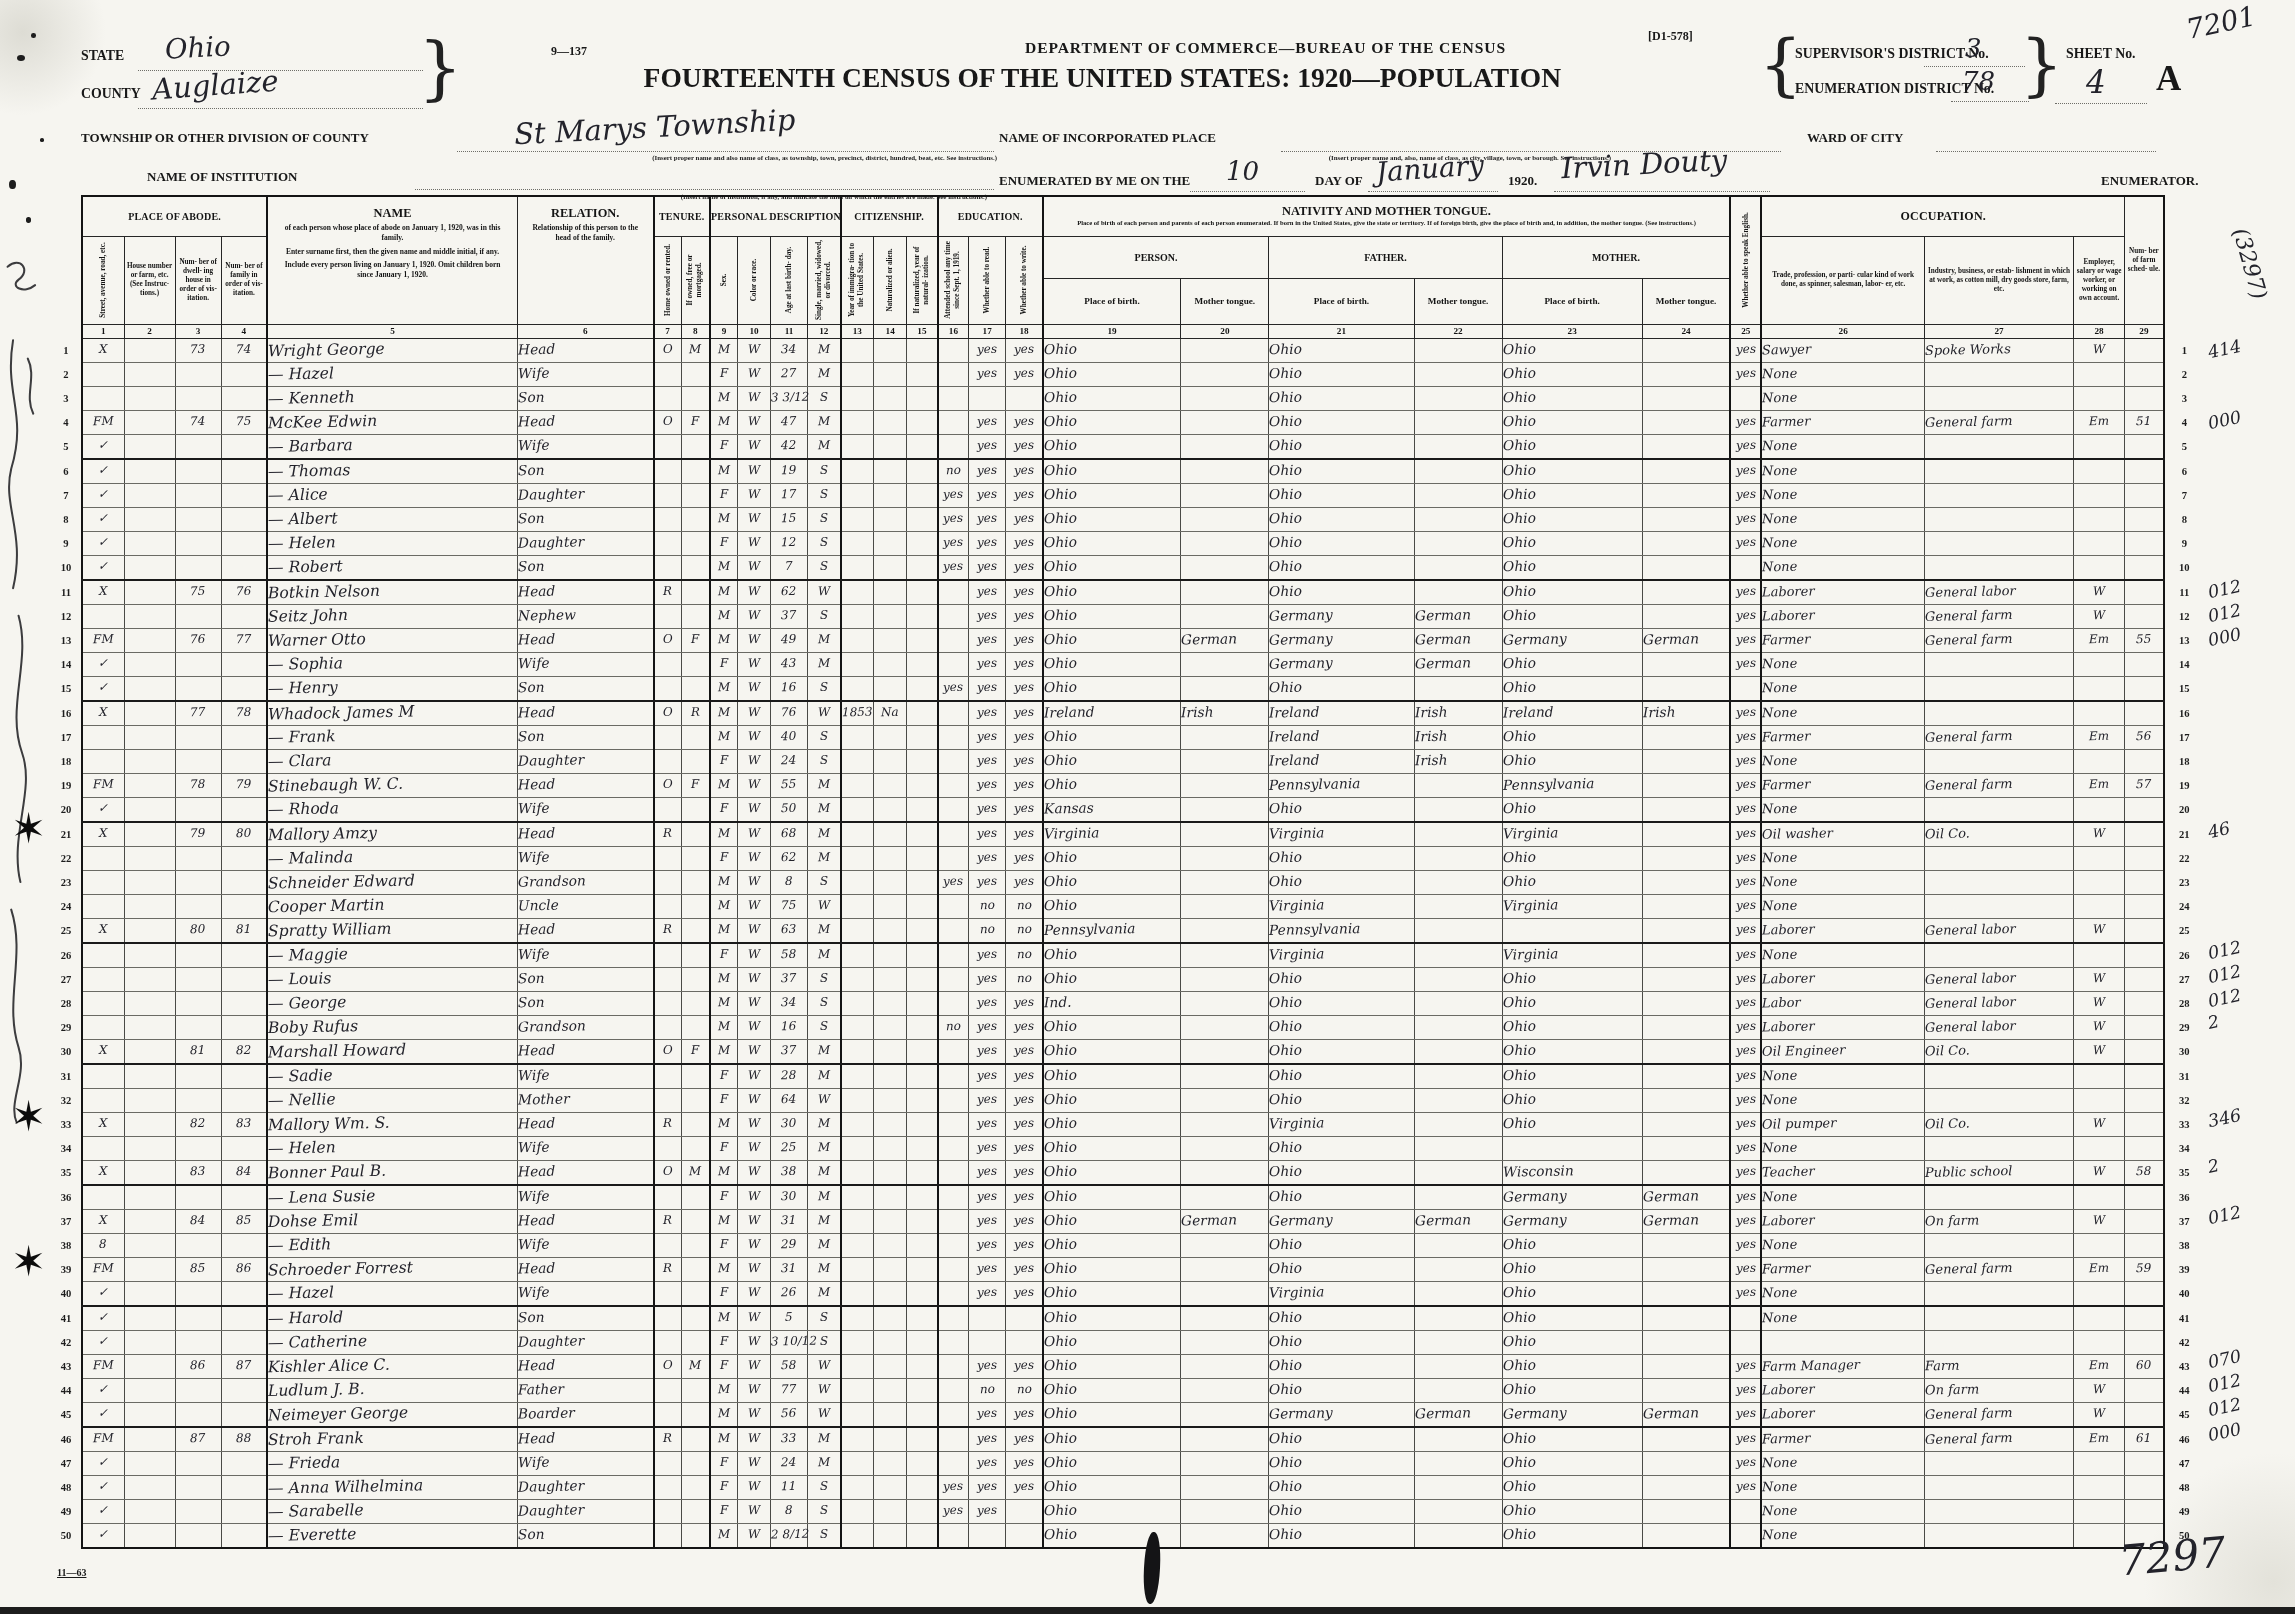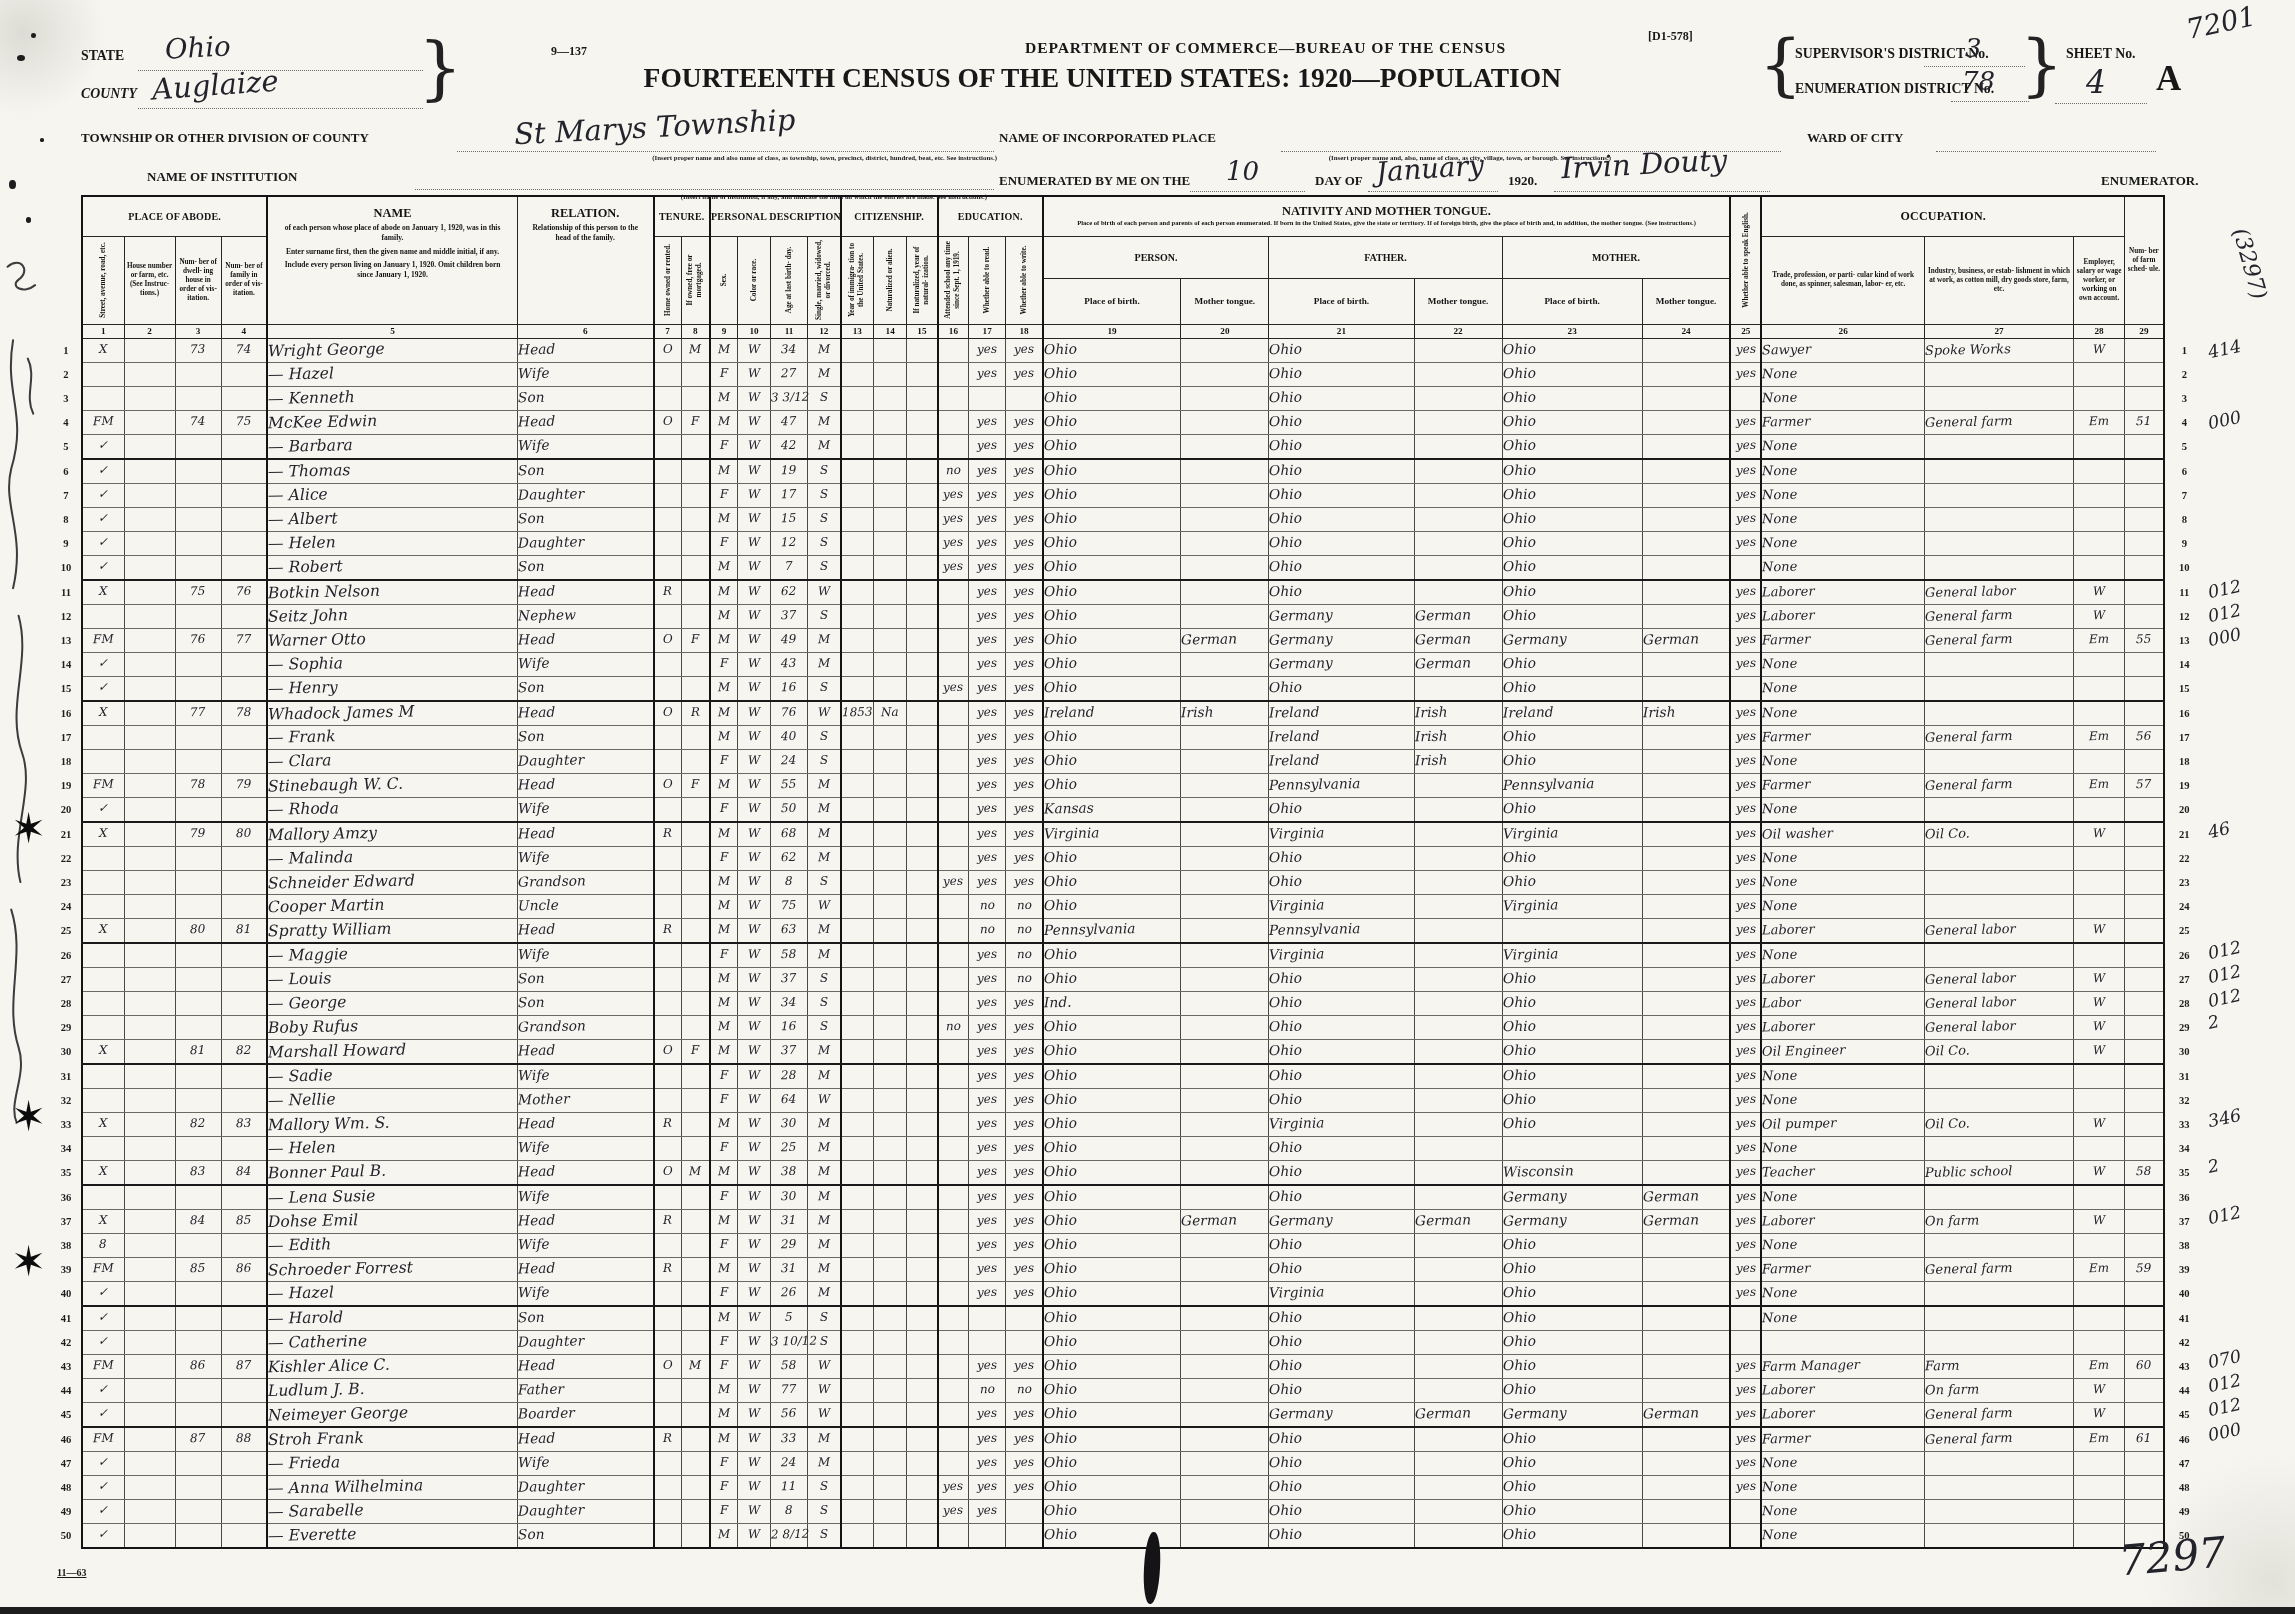--- a/index.html
+++ b/index.html
@@ -55,21 +55,21 @@
   .speck{position:absolute;background:#1d1d1d;border-radius:50%;}
 </style>
 </head>
 <body>
 
 <div class="sheet">
 
   <div class="abs plab" style="left:81px;top:48px;font-size:13.8px;">STATE</div>
   <div class="abs hw" style="left:165px;top:31px;font-size:27.5px;transform:rotate(-3deg);">Ohio</div>
   <div class="abs dot" style="left:138px;top:70px;width:285px;"></div>
-  <div class="abs plab" style="left:81px;top:86px;font-size:13.8px;font-style:italic;">COUNTY</div>
+  <div class="abs plab" style="left:81px;top:86px;font-size:13.8px;">COUNTY</div>
   <div class="abs hw" style="left:152px;top:68px;font-size:29px;transform:rotate(-4deg);">Auglaize</div>
   <div class="abs dot" style="left:138px;top:108px;width:285px;"></div>
   <div class="abs brace" style="left:418px;top:33px;font-size:70px;">}</div>
 
   <div class="abs plab" style="left:551px;top:44px;font-size:12px;">9—137</div>
 
   <div class="abs plab ctr" style="left:698px;top:39px;width:808px;font-size:15.6px;letter-spacing:0.9px;">DEPARTMENT OF COMMERCE—BUREAU OF THE CENSUS</div>
   <div class="abs plab ctr" style="left:643px;top:62px;width:918px;font-size:27.5px;">FOURTEENTH CENSUS OF THE UNITED STATES: 1920—POPULATION</div>
 
   <div class="abs plab" style="left:1648px;top:29px;font-size:12px;">[D1-578]</div>

